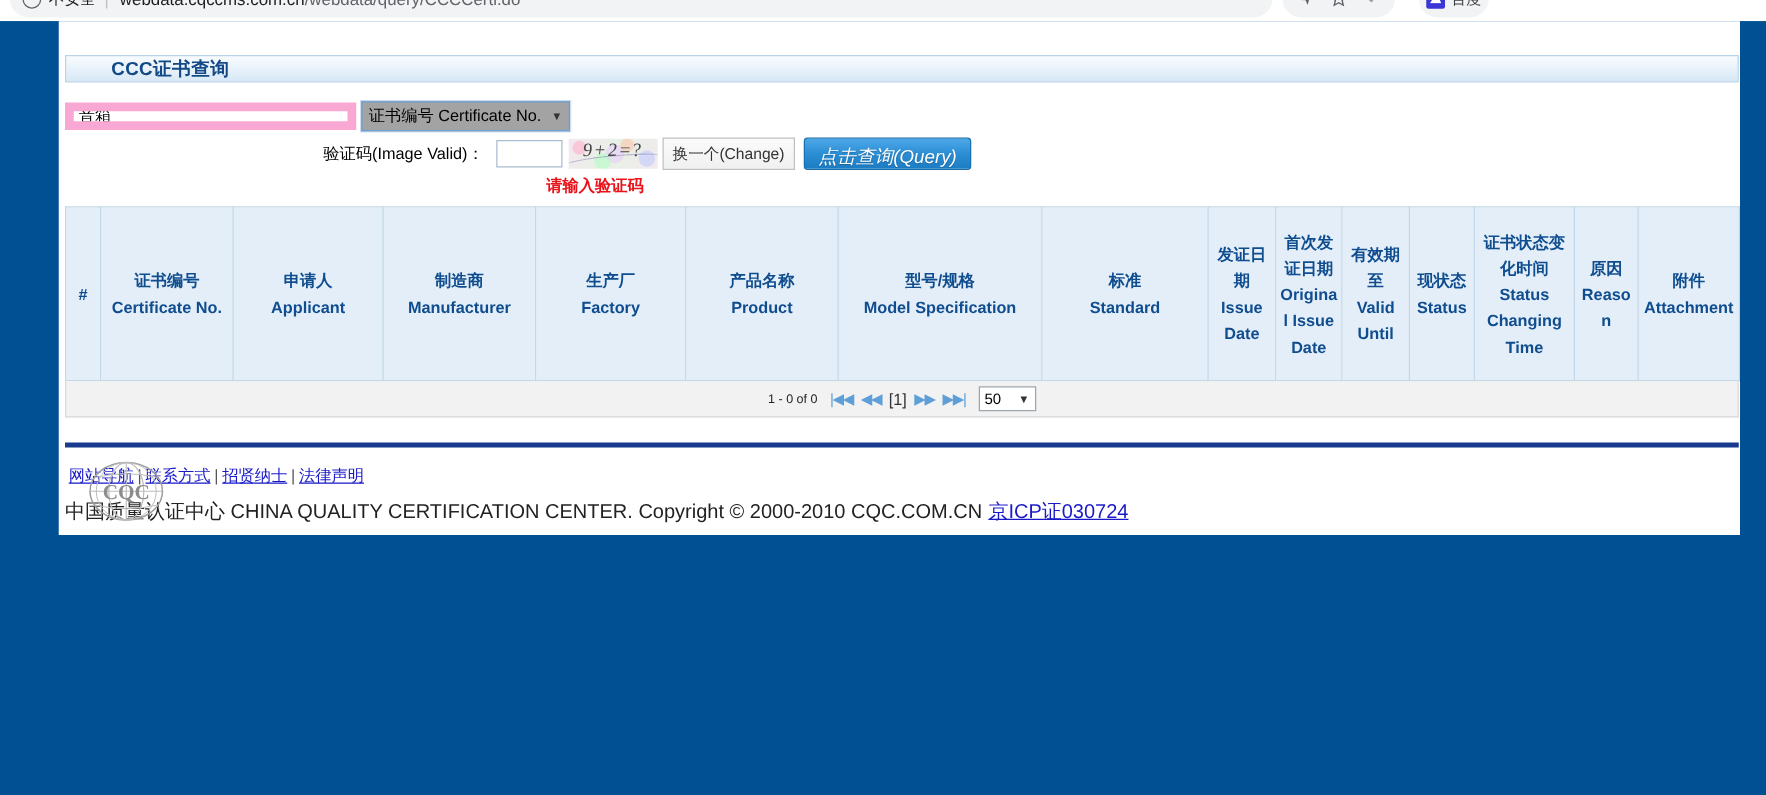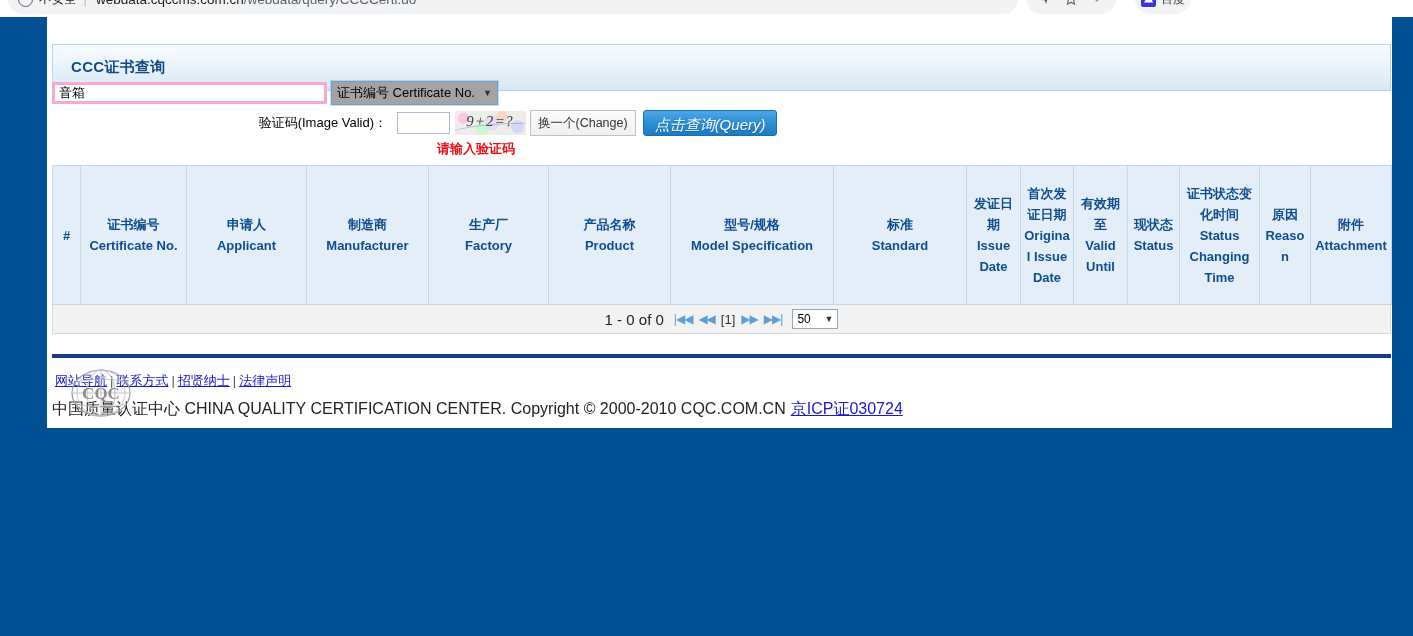--- a/index.html
+++ b/index.html
@@ -118,26 +118,26 @@
   }
 
   
   .panel {
     position: absolute;
     left: 52px; top: 44px;
     width: 1339px;
     box-sizing: border-box;
   }
   .panel-head {
-    height: 47px;
+    height: 22px;
     background: linear-gradient(to bottom, #f7fbfe 0%, #eaf3fb 45%, #d7e8f6 100%);
     border: 1px solid #b9d2e6;
     display: flex;
     align-items: center;
-    padding-left: 18px;
+    padding-left: 36px;
     box-sizing: border-box;
   }
   .panel-title {
     font-size: 15px;
     font-weight: bold;
     color: #134a86;
     letter-spacing: .3px;
   }
 
   
@@ -154,22 +154,22 @@
   }
   .form-label {
     width: 345px;
     text-align: right;
     padding-right: 10px;
     font-size: 13px;
     color: #000;
     box-sizing: border-box;
   }
   .kw-input {
-    width: 275px; height: 22px;
-    border: 3px solid #f9a8d4;
+    width: 233px; height: 22px;
+    border: 7px solid #f9a8d4;
     background: #fff;
     font-size: 13px;
     padding: 0 4px;
     box-sizing: border-box;
     color: #000;
     outline: none;
     font-family: "Liberation Sans", sans-serif;
   }
   .kw-select {
     margin-left: 4px;
@@ -299,21 +299,21 @@
     height: 29px;
     background: #f2f2f2;
     border-left: 1px solid #d9d9d9;
     border-right: 1px solid #d9d9d9;
     border-bottom: 1px solid #d9d9d9;
     display: flex;
     align-items: center;
     justify-content: center;
     box-sizing: border-box;
   }
-  .pg-count { font-size: 15px; color: #222; margin-right: 7px; }
+  .pg-count { font-size: 10px; color: #222; margin-right: 7px; }
   .pg-arrow {
     color: #5d9fd6;
     font-size: 12px;
     margin: 0 3px;
     cursor: pointer;
     letter-spacing: -1px;
   }
   .pg-cur { font-size: 13px; color: #333; margin: 0 3px; }
   .pg-select {
     margin-left: 7px;

